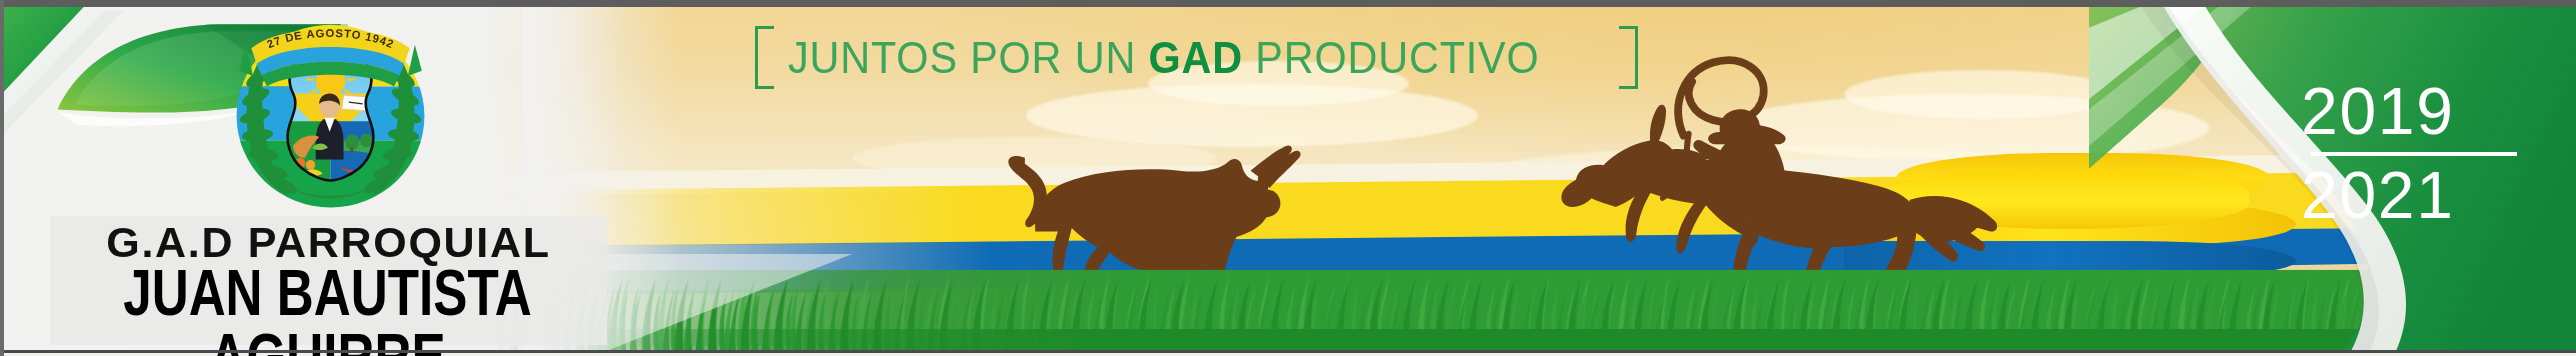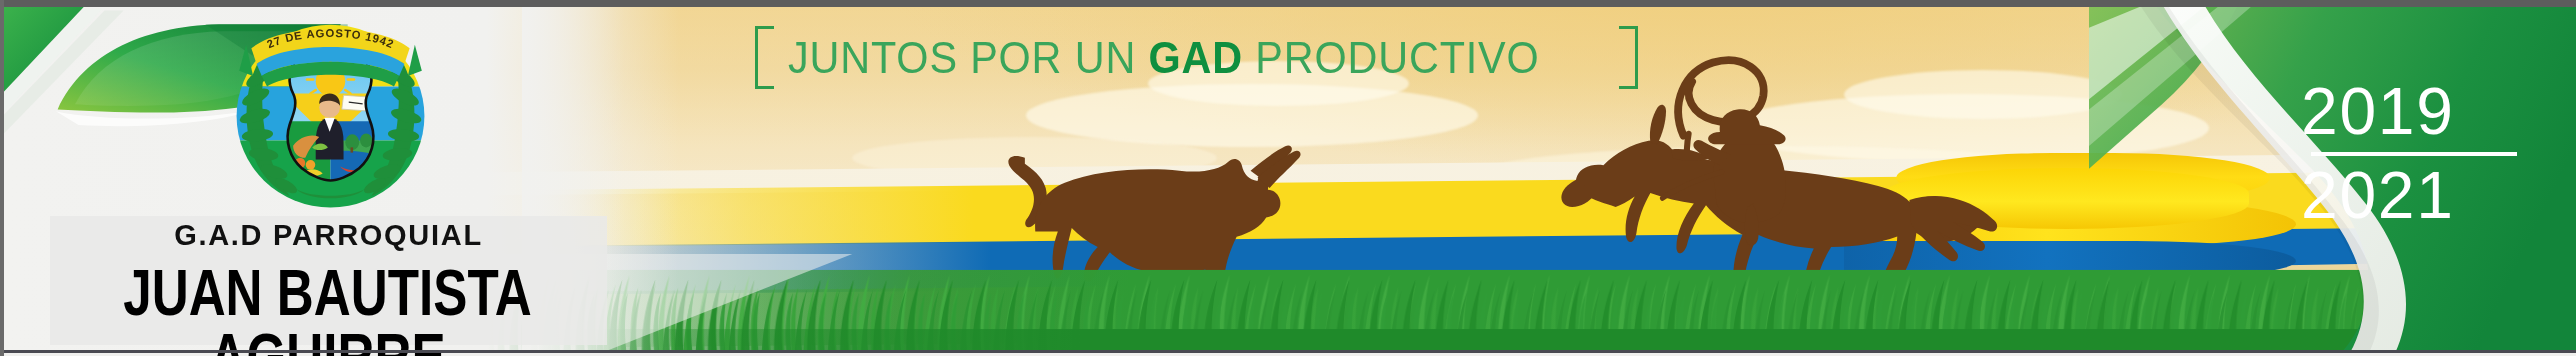--- a/index.html
+++ b/index.html
@@ -128,21 +128,21 @@
   
   .nameplate{
     position:absolute;left:50px;top:216px;width:557px;height:129px;
     background:rgba(233,233,231,.85);
     z-index:29;
   }
   .org-line1{
     position:absolute;left:50px;top:221px;width:557px;
     text-align:center;
     font-family:"Liberation Sans", sans-serif;
-    font-weight:700;font-size:29px;letter-spacing:1.7px;color:#111;
+    font-weight:700;font-size:43px;letter-spacing:1.7px;color:#111;
     line-height:1;
     z-index:30;
   }
   .org-line2{
     position:absolute;left:45px;top:261px;width:565px;
     text-align:center;
     font-family:"Liberation Sans Narrow","Liberation Sans", sans-serif;
     font-weight:700;font-size:64px;letter-spacing:0px;color:#000;
     line-height:1;
     transform:scaleX(.80);transform-origin:center top;

